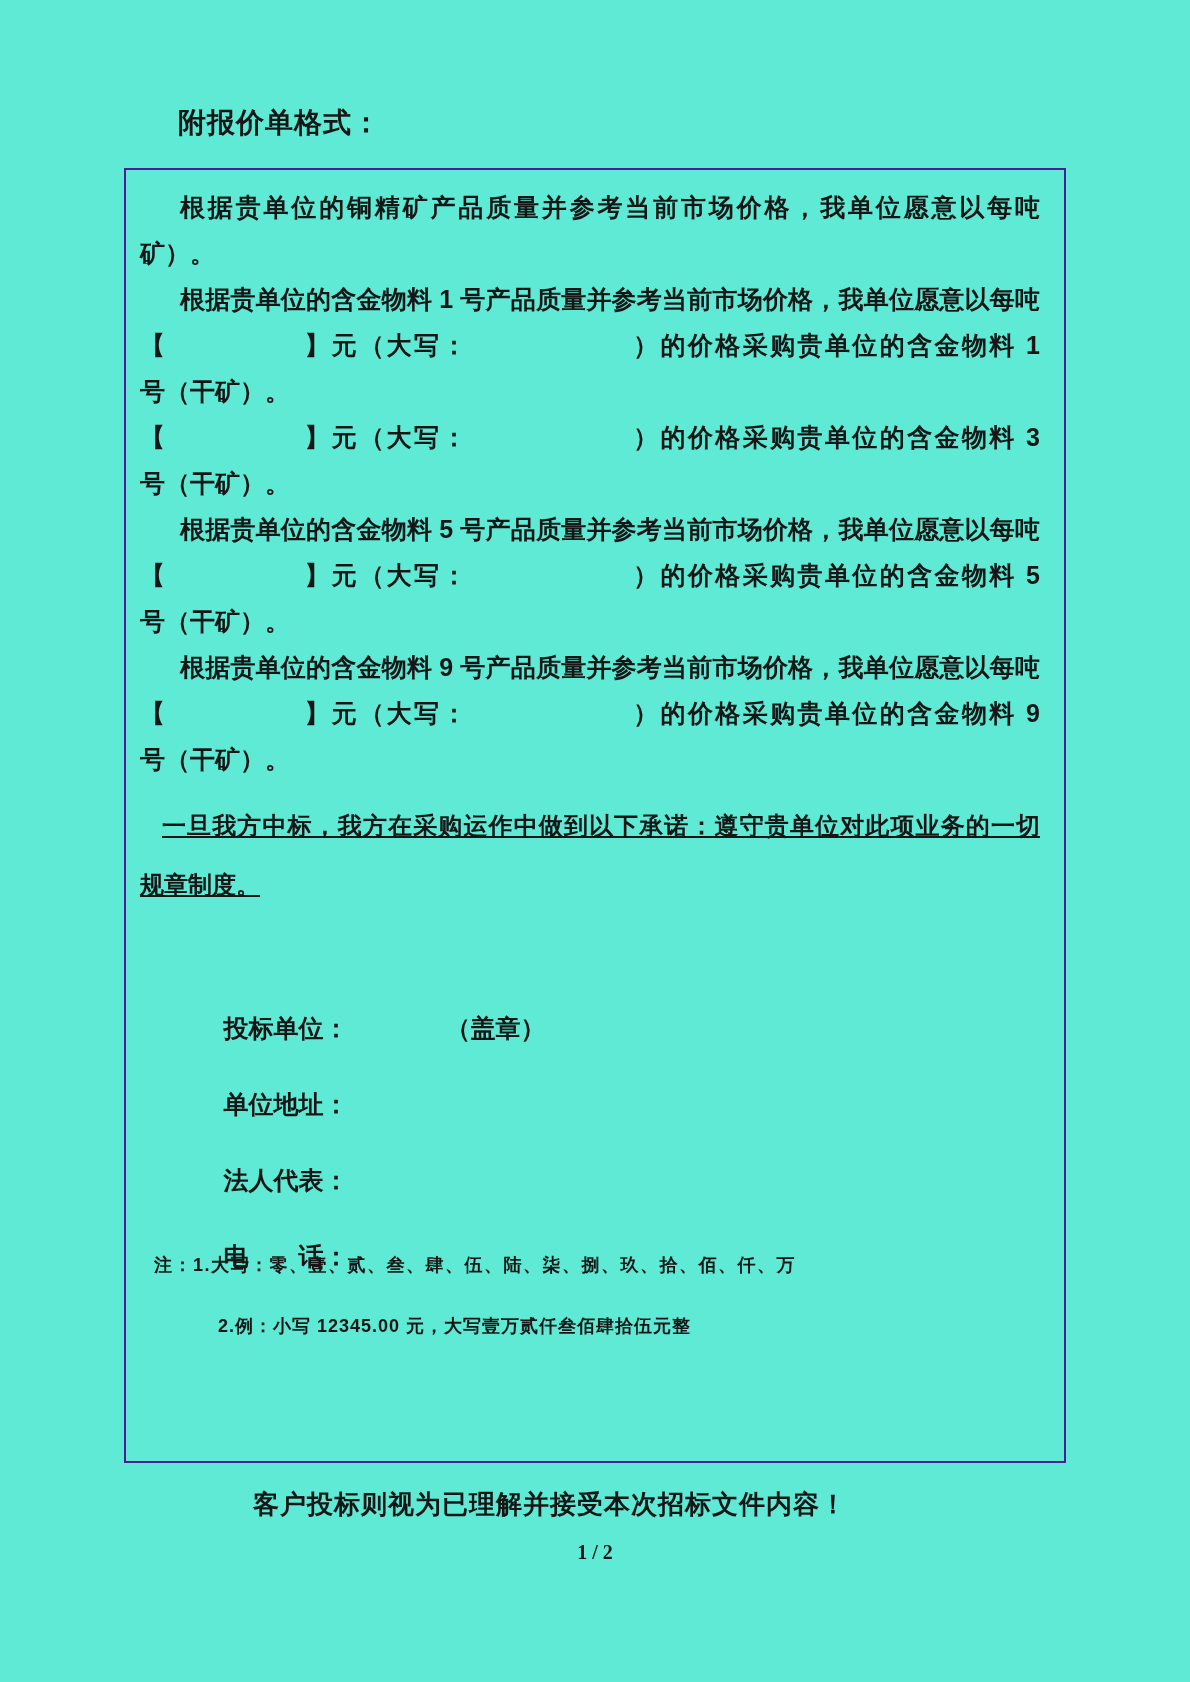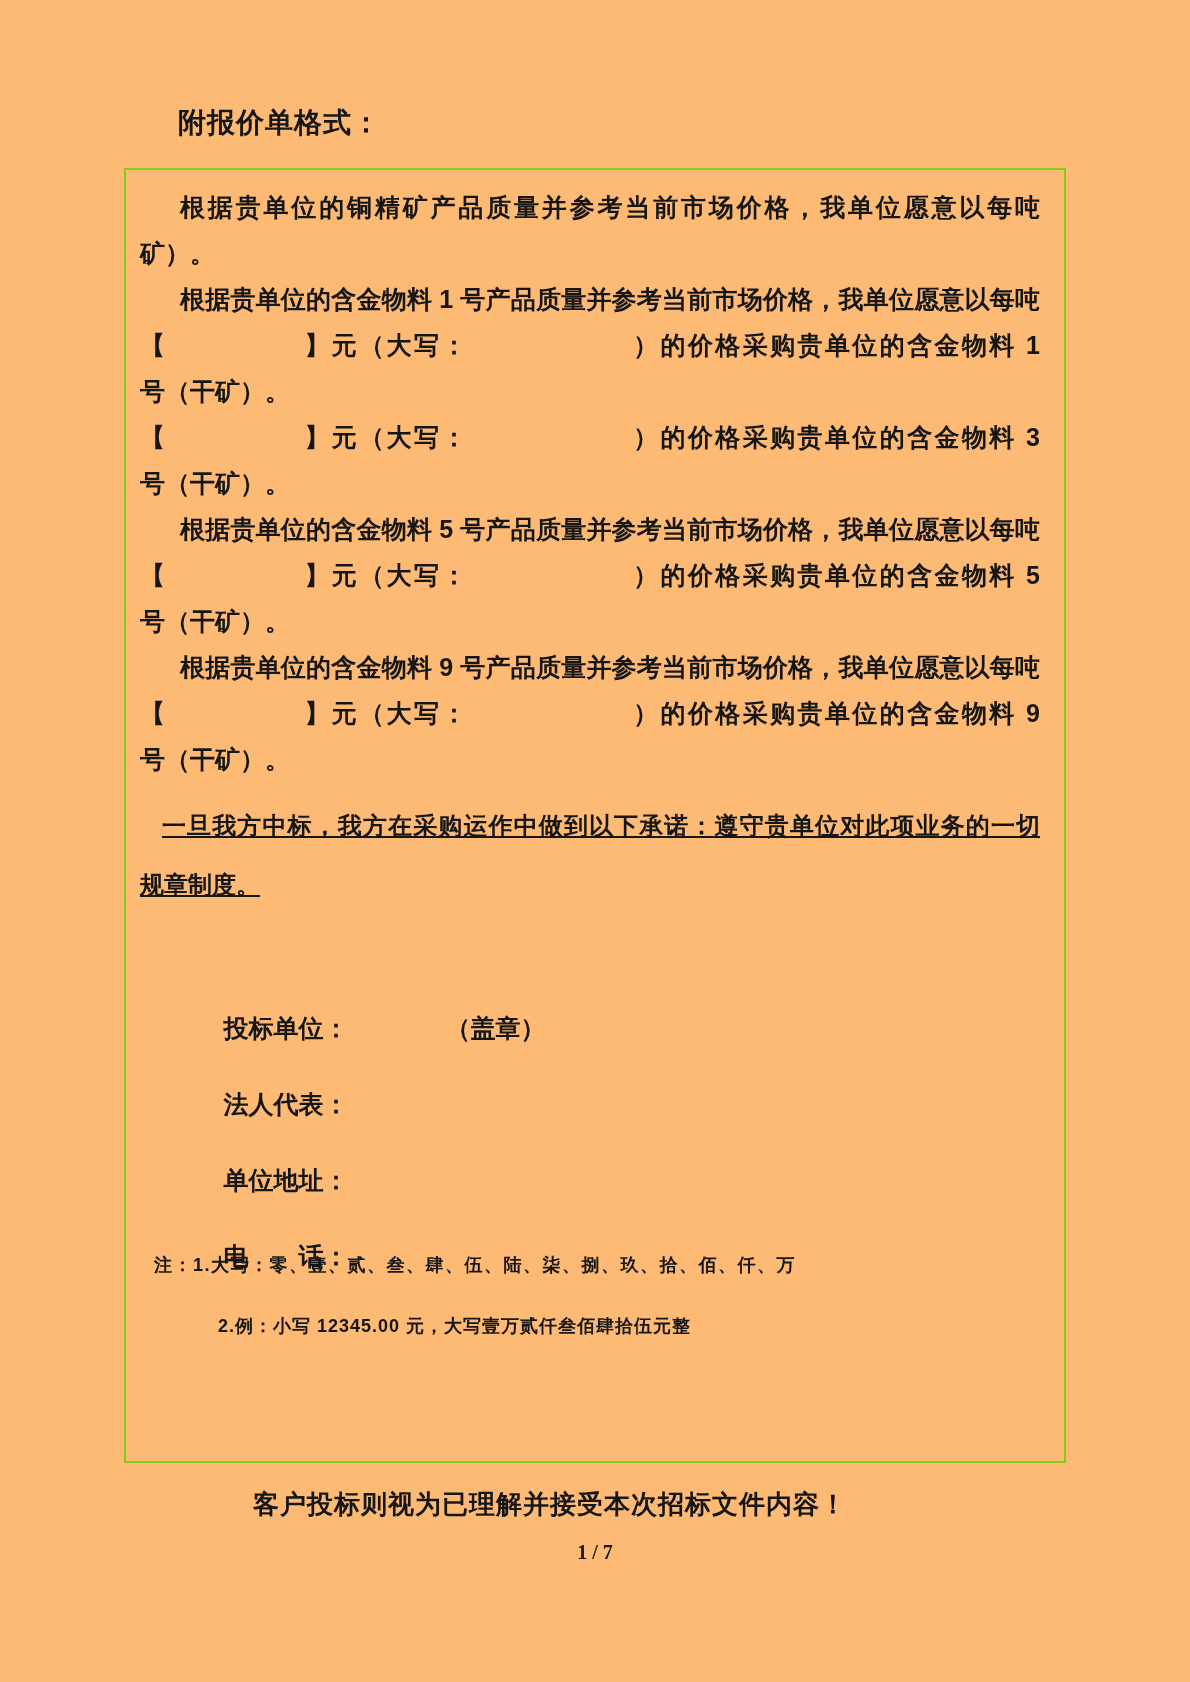--- a/index.html
+++ b/index.html
@@ -5,36 +5,36 @@
   html, body { margin: 0; padding: 0; }
   body {
     width: 1190px; height: 1682px;
     background: #ffffff;
     font-family: "Liberation Sans", sans-serif;
     overflow: hidden;
   }
   .page {
     position: relative;
     width: 1190px; height: 1682px;
-    background: #fdba74;
+    background: #5eead4;
     color: #161616;
     font-weight: 600;
   }
   .doc-title {
     position: absolute;
     left: 178px; top: 106px;
     font-size: 28px;
     line-height: 34px;
     letter-spacing: 1px;
   }
   .quote-box {
     position: absolute;
     left: 124px; top: 168px;
     width: 942px; height: 1295px;
-    border: 2px solid #84cc16;
+    border: 2px solid #4c1d95;
     box-sizing: border-box;
     padding: 14px 24px 0 14px;
   }
   .pl {
     font-size: 25px;
     line-height: 46px;
     white-space: pre-wrap;
   }
   .stretch {
     text-align: justify;
@@ -126,34 +126,34 @@
     <div class="commit">
       <div class="cl stretch commit-indent">一旦我方中标，我方在采购运作中做到以下承诺：遵守贵单位对此项业务的一切</div>
       <div class="cl">规章制度。</div>
     </div>
 
     <div class="fields">
       <div class="field-line">
         <span>投标单位：</span><span class="field-suffix">（盖章）</span>
       </div>
       <div class="field-line">
-        <span>法人代表：</span><span class="field-suffix"></span>
+        <span>单位地址：</span><span class="field-suffix"></span>
       </div>
       <div class="field-line">
-        <span>单位地址：</span><span class="field-suffix"></span>
+        <span>法人代表：</span><span class="field-suffix"></span>
       </div>
       <div class="field-line">
         <span>电　　话：</span><span class="field-suffix"></span>
       </div>
     </div>
 
     <div class="notes">
       <div class="note-line">注：1.大写：零、壹、贰、叁、肆、伍、陆、柒、捌、玖、拾、佰、仟、万</div>
       <div class="note-line example">2.例：小写 12345.00 元，大写壹万贰仟叁佰肆拾伍元整</div>
     </div>
 
   </div>
 
   <div class="footer-note">客户投标则视为已理解并接受本次招标文件内容！</div>
 
-  <div class="page-number">1 / 7</div>
+  <div class="page-number">1 / 2</div>
 
 </div>
 
 </body></html>

